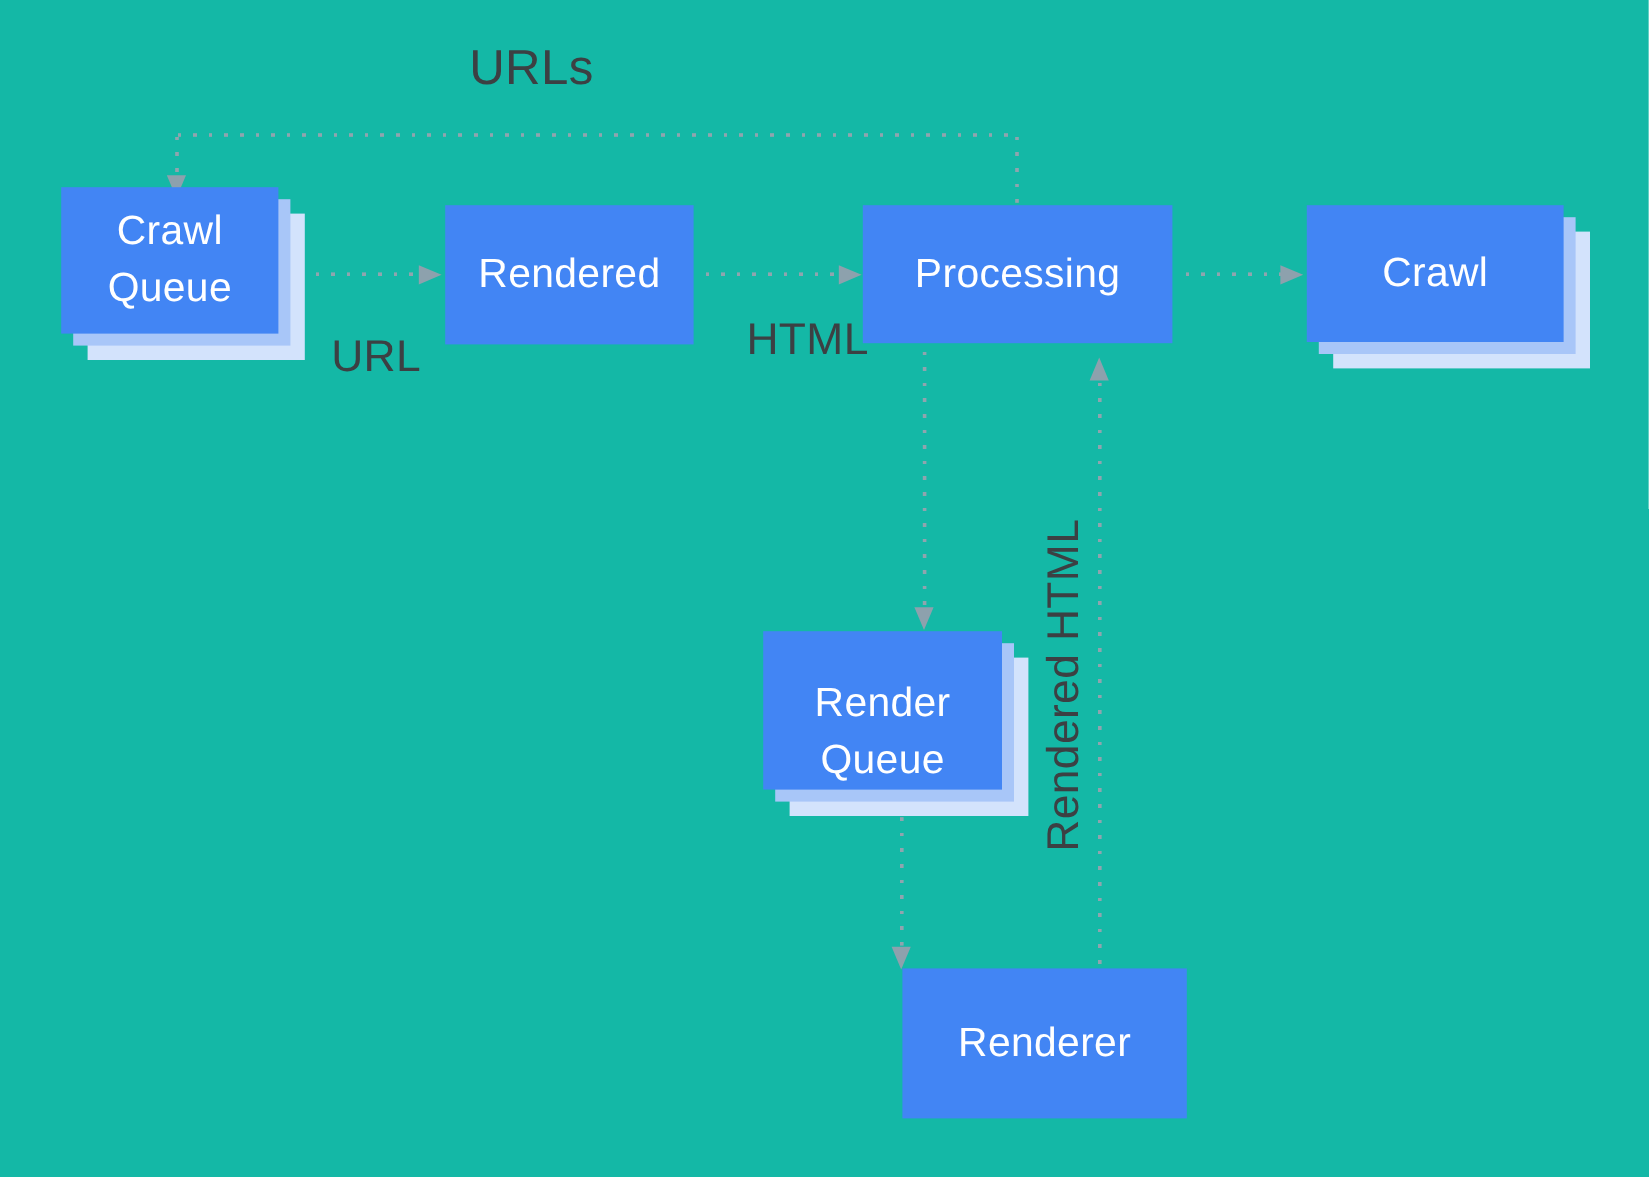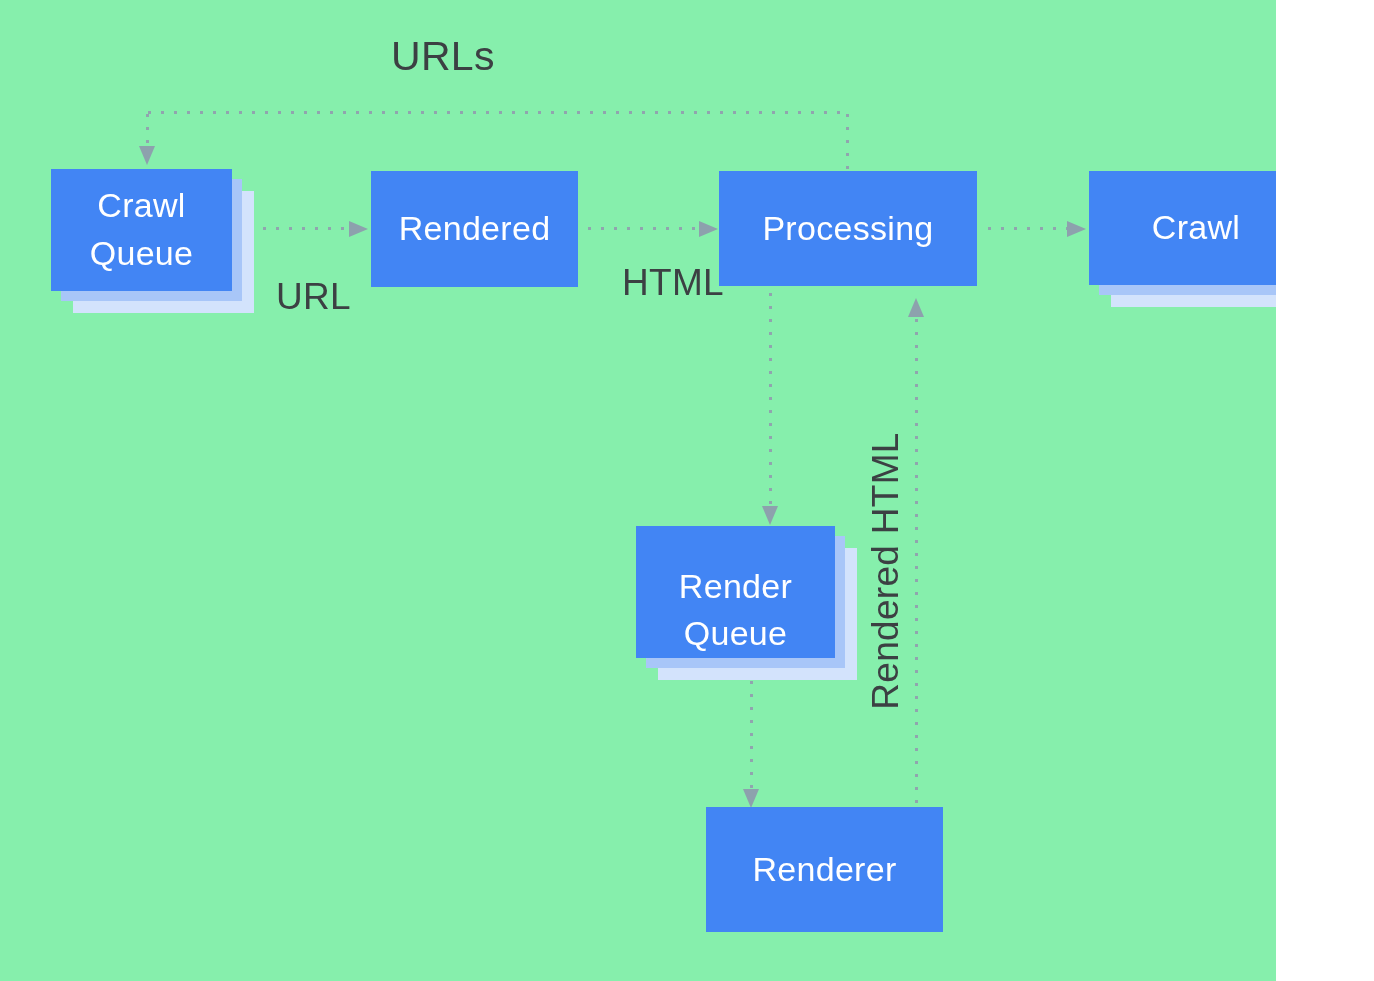--- a/index.html
+++ b/index.html
@@ -1,23 +1,23 @@
 <!DOCTYPE html>
 <html style="--node-fill: #4285F4; --node-text: #FFFFFF; --shadow-inner: #A8C6F8; --shadow-outer: #D3E3FC; --connector: #90A4AE; --arrowhead: #8DA1AD; --label-text: #3C4043;"><head>
 <meta charset="utf-8">
 <style>
   * { margin: 0; padding: 0; box-sizing: border-box; }
   html, body { background: #ffffff; }
   body { font-family: "Liberation Sans", sans-serif; }
 
   .canvas {
     position: relative;
-    width: 1276px;
+    width: 1374px;
     height: 981px;
-    background: #86efac;
+    background: #14b8a6;
     overflow: hidden;
     text-decoration: underline;
   }
 
   
   .node {
     position: absolute;
     background: var(--node-fill, #4285F4);
     color: var(--node-text, #ffffff);
     display: flex;
@@ -27,26 +27,26 @@
     font-size: 34px;
     font-weight: 500;
     line-height: 1.4;
     letter-spacing: 0.3px;
   }
   .node.shadowed {
     box-shadow: 10px 10px 0 var(--shadow-inner, #A8C6F8),
                 22px 22px 0 var(--shadow-outer, #D3E3FC);
   }
 
-  #node-crawl-queue  { left: 51px;   top: 169px; width: 181px; height: 122px; align-items: center; }
+  #node-crawl-queue  { left: 51px;   top: 156px; width: 181px; height: 122px; align-items: center; }
   #node-crawler      { left: 371px;  top: 171px; width: 207px; height: 116px; }
   #node-processing   { left: 719px;  top: 171px; width: 258px; height: 115px; }
   #node-index        { left: 1089px; top: 171px; width: 214px; height: 114px; }
   #node-render-queue { left: 636px;  top: 526px; width: 199px; height: 132px; align-items: flex-end; }
-  #node-renderer     { left: 706px;  top: 807px; width: 237px; height: 125px; }
+  #node-renderer     { left: 752px;  top: 807px; width: 237px; height: 125px; }
 
   
   .hline {
     position: absolute;
     height: 3px;
     background-image: repeating-linear-gradient(to right,
       var(--connector, #90A4AE) 0 3px, transparent 3px 13px);
   }
   .vline {
     position: absolute;

